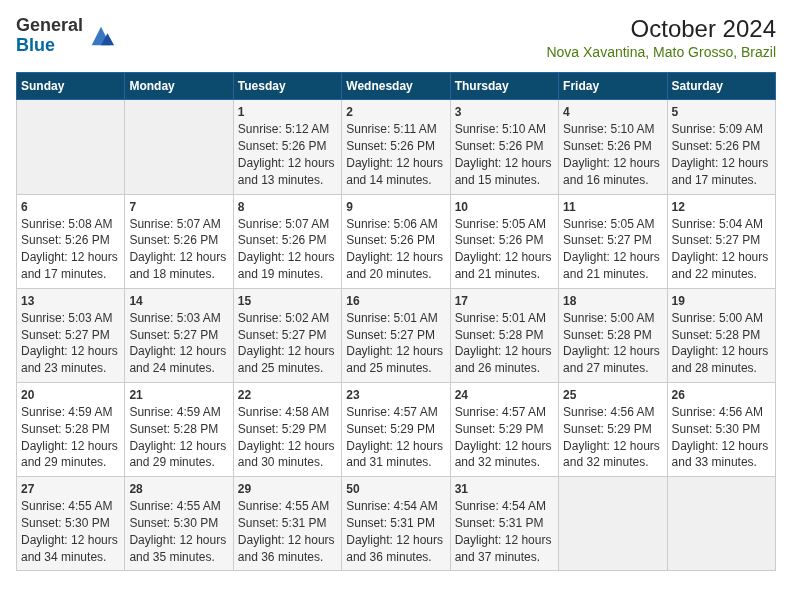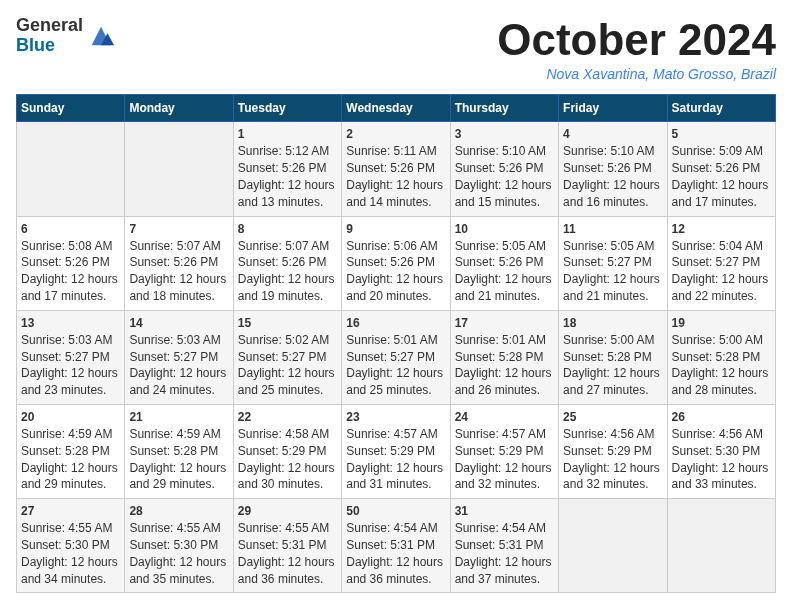--- a/index.html
+++ b/index.html
@@ -30,30 +30,29 @@
     .logo-text .blue { color: #0369a1; }
     .logo-icon {
       width: 28px;
       height: 28px;
       margin-left: 2px;
     }
     .title-block {
       text-align: right;
     }
     .month-title {
-      font-size: 44px;
-      font-weight: bold;
+      font-size: 24px;
+      font-weight: normal;
       color: #222;
       line-height: 1.1;
     }
     .location {
       font-size: 14px;
-      color: #3b82f6;
+      color: #4d7c0f;
       margin-top: 2px;
-      font-style: italic;
     }
     table {
       width: 100%;
       border-collapse: collapse;
       table-layout: fixed;
     }
     thead tr th {
       background-color: #0c4a6e;
       color: #fff;
       font-size: 12px;

